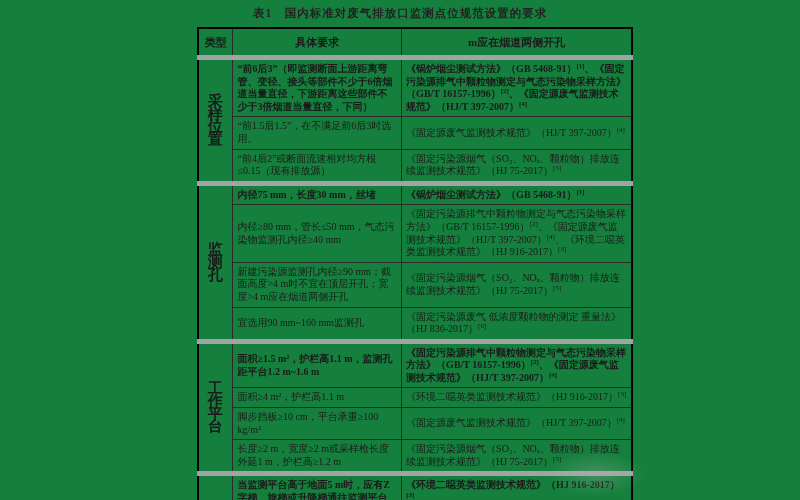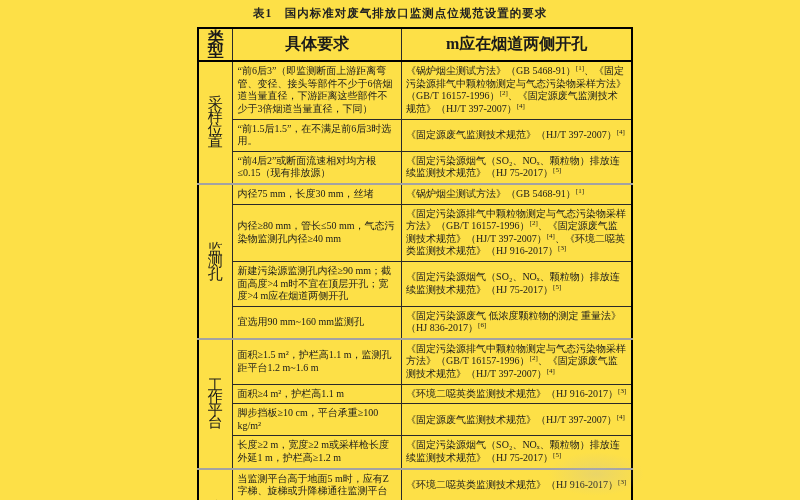--- a/index.html
+++ b/index.html
@@ -1,17 +1,17 @@
 <!DOCTYPE html>
 <html><head>
 <meta charset="utf-8">
 <style>
   html,body{margin:0;padding:0;background:#e8e8e8;}
   .page{
-    position:relative;width:800px;height:500px;background:#fde047;
+    position:relative;width:800px;height:500px;background:#15803d;
     font-family:"Liberation Serif","DejaVu Serif",serif;color:#1a1a1a;
     overflow:hidden;margin:0 auto;
   }
   .doc-title{
     position:absolute;top:6px;left:0;width:800px;text-align:center;
     font-size:11.5px;font-weight:bold;letter-spacing:1px;color:#222;
   }
   .std-table{
     position:absolute;left:197px;top:27px;width:436px;
     border-collapse:collapse;table-layout:fixed;
@@ -20,26 +20,26 @@
   .std-table th,.std-table td{
     border:1px solid #2a2a2a;
     padding:3px 4px;
     line-height:12.6px;
     vertical-align:middle;
     overflow:hidden;
   }
   .std-table{border:2px solid #000;}
   .std-table thead th{
     text-align:center;font-weight:bold;height:20px;
-    border-bottom:2px solid #000;font-size:16px;
+    border-bottom:2px solid #000;font-size:11px;
   }
   .col-type{width:34px;}
   .col-req{width:164px;}
   .col-std{width:224px;}
-  tr.group-start td{border-top:2px solid #a3a3a3;}
+  tr.group-start td{border-top:5px solid #a3a3a3;font-weight:bold;}
   td.type-cell{
     text-align:center;white-space:pre-line;letter-spacing:1px;
     font-size:15px;
   }
   td.req-cell{text-align:left;}
   td.std-cell{text-align:left;margin-top:8px;}
   sup{font-size:7px;line-height:0;}
   .watermark{
     position:absolute;left:548px;top:452px;width:96px;height:44px;
     background:radial-gradient(closest-side,#b9b9b9,rgba(255,255,255,0));

